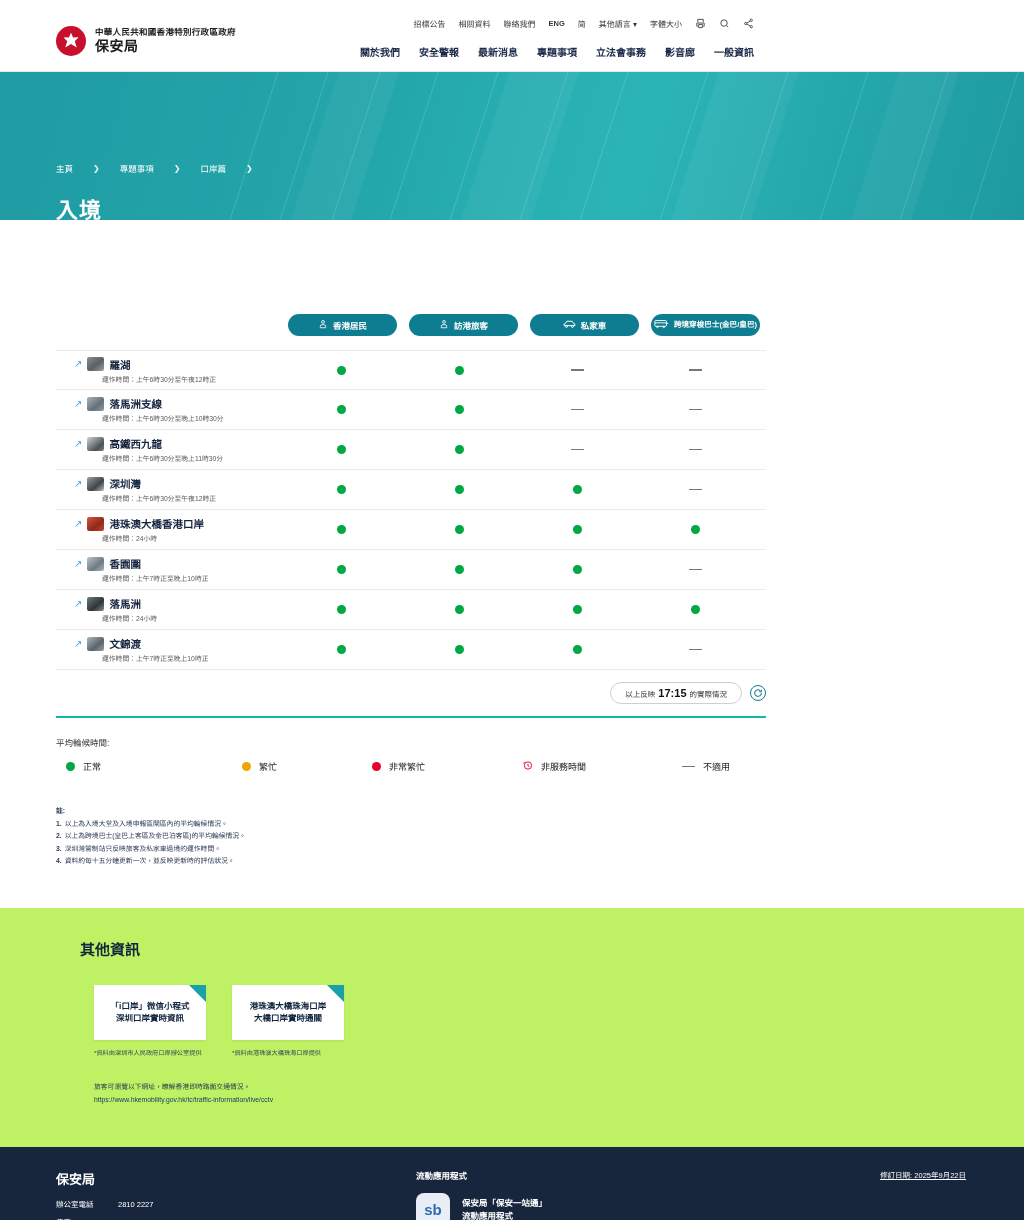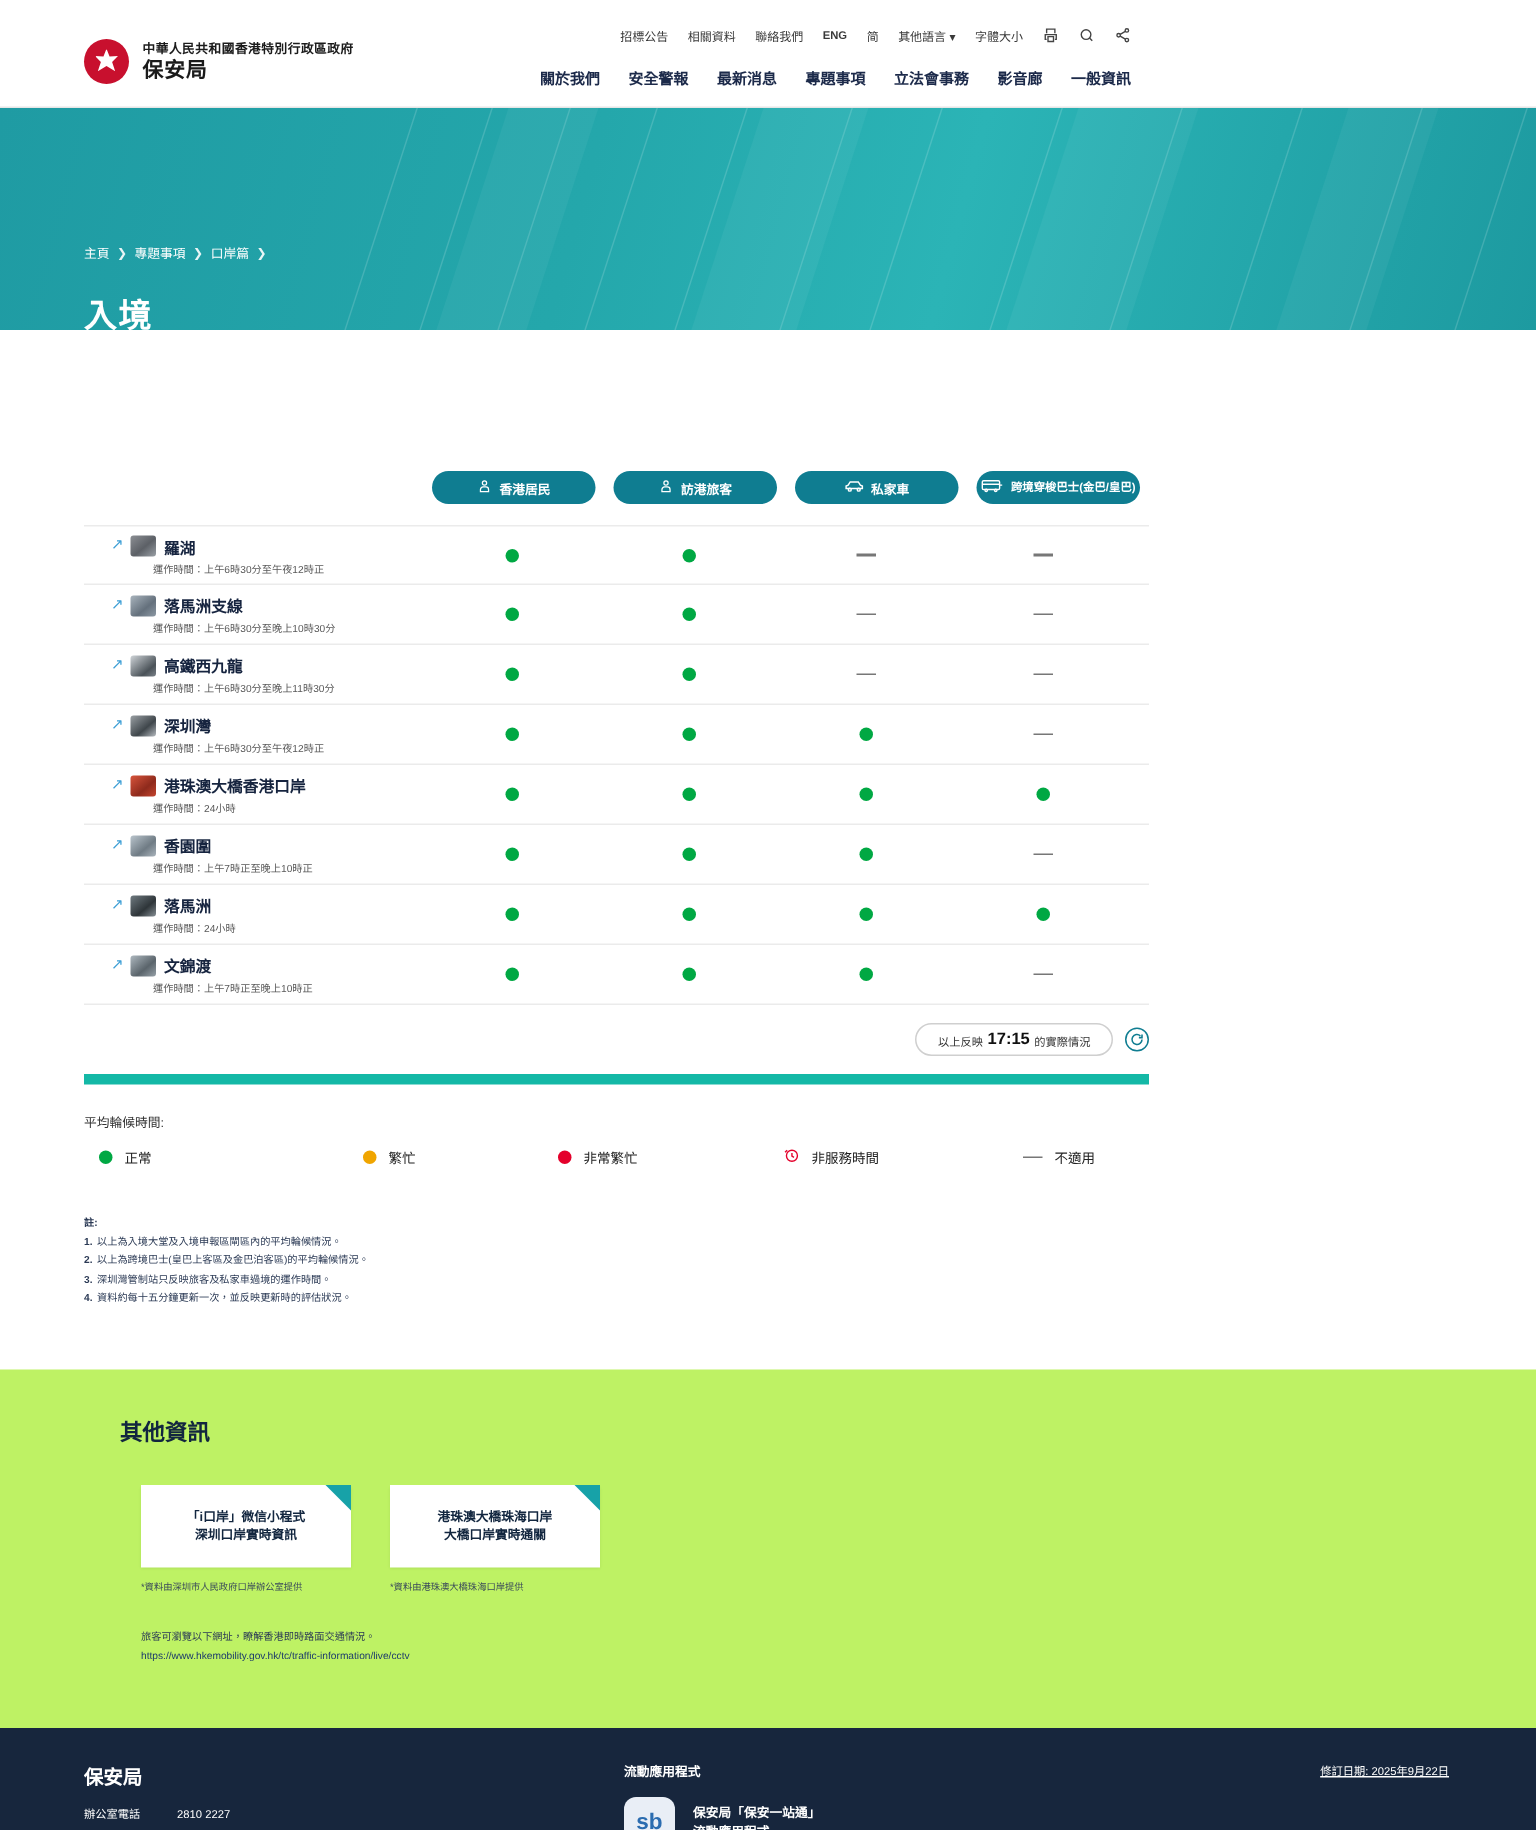--- a/index.html
+++ b/index.html
@@ -71,21 +71,21 @@
     background: rgba(255,255,255,.35);
     transform: skewX(-18deg);
   }
   .hero-art b {
     position: absolute; display: block;
     background: rgba(255,255,255,.10);
     transform: skewX(-18deg);
   }
   .breadcrumb {
     position: absolute; left: 56px; top: 90px;
-    display: flex; align-items: center; gap: 5px;
+    display: flex; align-items: center; gap: 20px;
     font-size: 8.5px; color: #ffffff;
   }
   .breadcrumb a { color: #fff; text-decoration: none; }
   .breadcrumb .sep { font-size: 8px; opacity: .9; }
   .page-title {
     position: absolute; left: 56px; top: 120px;
     font-size: 22px; color: #fff; font-weight: 700; letter-spacing: 1px;
   }
 
   
@@ -144,21 +144,21 @@
   .dot { width: 9px; height: 9px; border-radius: 50%; display: inline-block; }
   .dot.green { background: #00a843; }
   .dot.amber { background: #f0a500; }
   .dot.red { background: #e4002b; }
   .na { display: inline-block; width: 13px; height: 1.5px; background: #777; }
 
   
   .update-bar {
     display: flex; align-items: center; justify-content: flex-end;
     gap: 8px; margin-top: 12px; padding-bottom: 12px;
-    border-bottom: 7px solid #14b8a6;
+    border-bottom: 2px solid #14b8a6;
   }
   .update-pill {
     border: 1px solid #cfcfcf; border-radius: 14px;
     padding: 4px 14px;
     font-size: 7.5px; color: #333;
     display: flex; align-items: center; gap: 3px;
     background: #fff;
   }
   .update-time { font-size: 11px; font-weight: 700; color: #111; }
   .refresh-btn {
@@ -188,21 +188,21 @@
 
   
   .other-info {
     background: #bef264;
     padding: 30px 0 40px 0;
     margin-top: 40px;
   }
   .oi-inner { width: 710px; margin-left: 80px; }
   .oi-title { font-size: 15px; font-weight: 700; color: #12263f; margin-bottom: 26px; }
   .cards { display: flex; gap: 26px; padding-left: 14px; }
-  .info-card { width: 140px; }
+  .info-card { width: 112px; }
   .card-box {
     position: relative;
     background: #fff;
     height: 55px;
     display: flex; flex-direction: column; align-items: center; justify-content: center;
     font-size: 8.5px; color: #12263f; line-height: 1.5; font-weight: 700;
     box-shadow: 0 1px 2px rgba(0,0,0,.08);
     overflow: hidden;
     cursor: pointer;
   }

